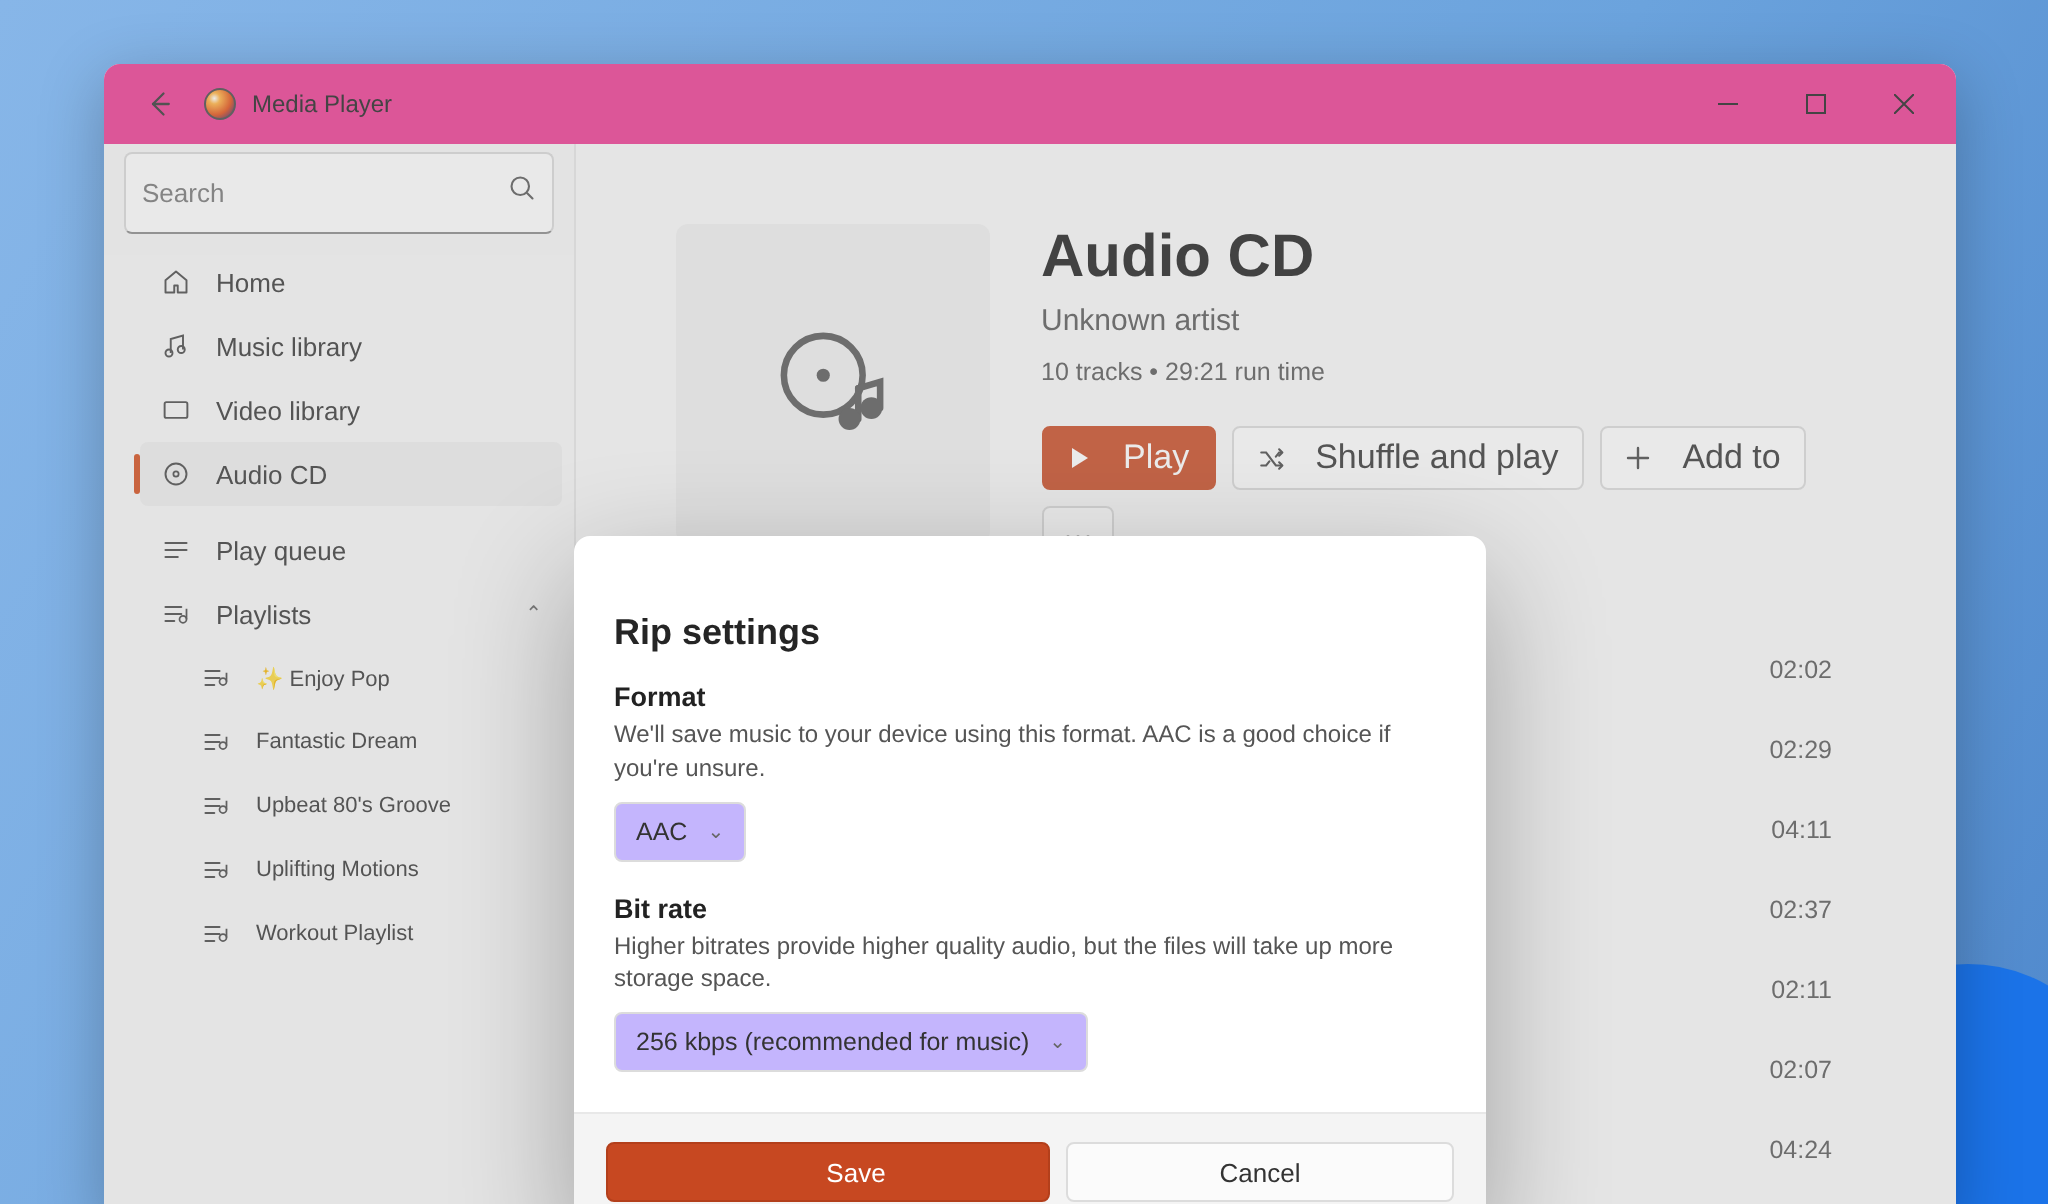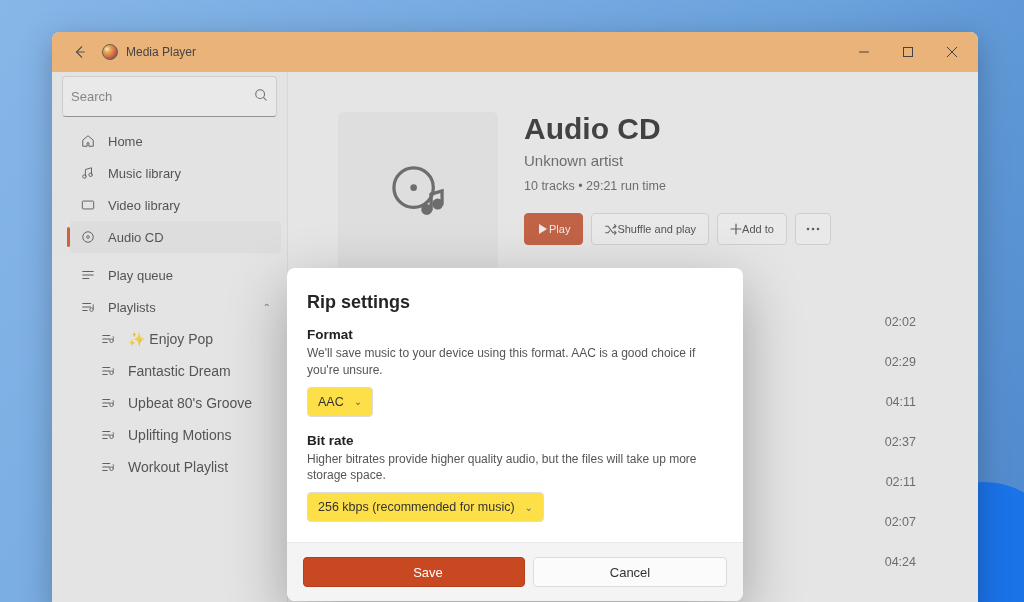--- a/index.html
+++ b/index.html
@@ -8,21 +8,21 @@
   .corner-accent { position: absolute; bottom: -40px; right: -40px; width: 160px; height: 160px; border-radius: 50%; background: #1b73e8; }
 
   .window {
     position: absolute; top: 32px; left: 52px; right: 46px; bottom: -10px;
     background: #f6f6f6; border-radius: 8px; box-shadow: 0 8px 32px rgba(0,0,0,0.25);
     display: flex; flex-direction: column; overflow: hidden;
   }
 
   .titlebar {
     height: 40px; display: flex; align-items: center; justify-content: space-between;
-    padding: 0 4px 0 14px; background: #fdba74;
+    padding: 0 4px 0 14px; background: #ec4899;
   }
   .titlebar-left { display: flex; align-items: center; gap: 8px; }
   .back { width: 28px; height: 28px; display: flex; align-items: center; justify-content: center; color: #444; cursor: pointer; }
   .app-icon { width: 16px; height: 16px; border-radius: 50%; background: radial-gradient(circle at 30% 30%, #fff 0%, #ffb64d 20%, #e25a26 60%, #2e2e8f 100%); border: 1px solid #555; }
   .app-title { font-size: 12px; color: #333; }
   .win-controls { display: flex; }
   .win-btn { width: 44px; height: 36px; display: flex; align-items: center; justify-content: center; cursor: pointer; color: #333; }
 
   .body { flex: 1; display: flex; min-height: 0; }
   .sidebar {
@@ -43,35 +43,35 @@
     margin: 0 6px; border-radius: 4px; color: #333; font-size: 13px; cursor: pointer; gap: 12px;
   }
   .nav-item .ico { width: 16px; display: flex; justify-content: center; color: #444; }
   .nav-item.selected { background: #ededed; position: relative; }
   .nav-item.selected::before {
     content: ""; position: absolute; left: -3px; top: 6px; bottom: 6px; width: 3px;
     background: #d24a17; border-radius: 2px;
   }
   .nav-item.expander { justify-content: space-between; }
   .nav-sub { padding-left: 20px; }
-  .nav-sub .nav-item { font-size: 14px; }
+  .nav-sub .nav-item { font-size: 11px; }
 
   .content { flex: 1; background: #f8f8f8; padding: 40px 40px 0 50px; overflow: hidden; position: relative; }
   .cd-header { display: flex; gap: 26px; align-items: flex-start; margin-bottom: 30px; }
   .cd-art {
     width: 160px; height: 160px; border-radius: 6px; background: #eeeeee;
     display: flex; align-items: center; justify-content: center; color: #555;
   }
   .cd-title { font-size: 30px; font-weight: 600; color: #1b1b1b; }
   .cd-sub { font-size: 15px; color: #555; margin-top: 6px; }
   .cd-meta { font-size: 12.5px; color: #555; margin-top: 10px; }
   .cd-actions { display: flex; gap: 8px; margin-top: 20px; flex-wrap: wrap; }
   .btn {
-    display: inline-flex; align-items: center; gap: 0; height: 32px; padding: 0 12px;
-    border: 1px solid #d9d9d9; background: #fdfdfd; border-radius: 4px; font-size: 11px;
+    display: inline-flex; align-items: center; gap: 16px; height: 32px; padding: 0 12px;
+    border: 1px solid #d9d9d9; background: #fdfdfd; border-radius: 4px; font-size: 17px;
     color: #333; cursor: pointer;
   }
   .btn.primary { background: #c74821; color: #fff; border-color: #c74821; }
   .btn.icon-only { width: 36px; padding: 0; justify-content: center; }
 
   .tracklist { margin-top: 10px; }
   .track-row {
     display: flex; align-items: center; height: 40px; font-size: 12.5px; color: #333;
     padding: 0 22px 0 34px;
   }
@@ -82,27 +82,27 @@
   .overlay {
     position: absolute; inset: 0; background: rgba(150,150,150,0.18);
     display: flex; align-items: flex-start; justify-content: center;
   }
   .dim { opacity: 0.9; }
   .dialog {
     width: 456px; margin-top: 236px; background: #fff; border-radius: 8px;
     box-shadow: 0 20px 60px rgba(0,0,0,0.3); overflow: hidden;
     display: flex; flex-direction: column;
   }
-  .dlg-body { padding: 24px 20px 20px 20px; }
+  .dlg-body { padding: 38px 20px 20px 20px; }
   .dlg-title { font-size: 18px; font-weight: 600; color: #252525; margin-bottom: 14px; }
   .sect-title { font-size: 13.5px; font-weight: 600; color: #222; }
   .sect-desc { font-size: 12px; color: #555; margin-top: 3px; line-height: 1.4; }
   .combo {
     display: inline-flex; align-items: center; justify-content: space-between;
-    height: 30px; border: 1px solid #dcdcdc; border-radius: 4px; background: #fde047;
+    height: 30px; border: 1px solid #dcdcdc; border-radius: 4px; background: #c4b5fd;
     padding: 0 10px; font-size: 12.5px; color: #333; margin-top: 8px; cursor: pointer; gap: 10px;
   }
   .combo.small { min-width: 66px; }
   .combo.wide { min-width: 198px; }
   .sect-gap { height: 16px; }
   .dlg-actions {
     display: flex; gap: 8px; padding: 14px 16px; background: #f4f4f4; border-top: 1px solid #e8e8e8;
   }
   .dlg-btn {
     flex: 1; height: 30px; border-radius: 4px; font-size: 13px; cursor: pointer;

